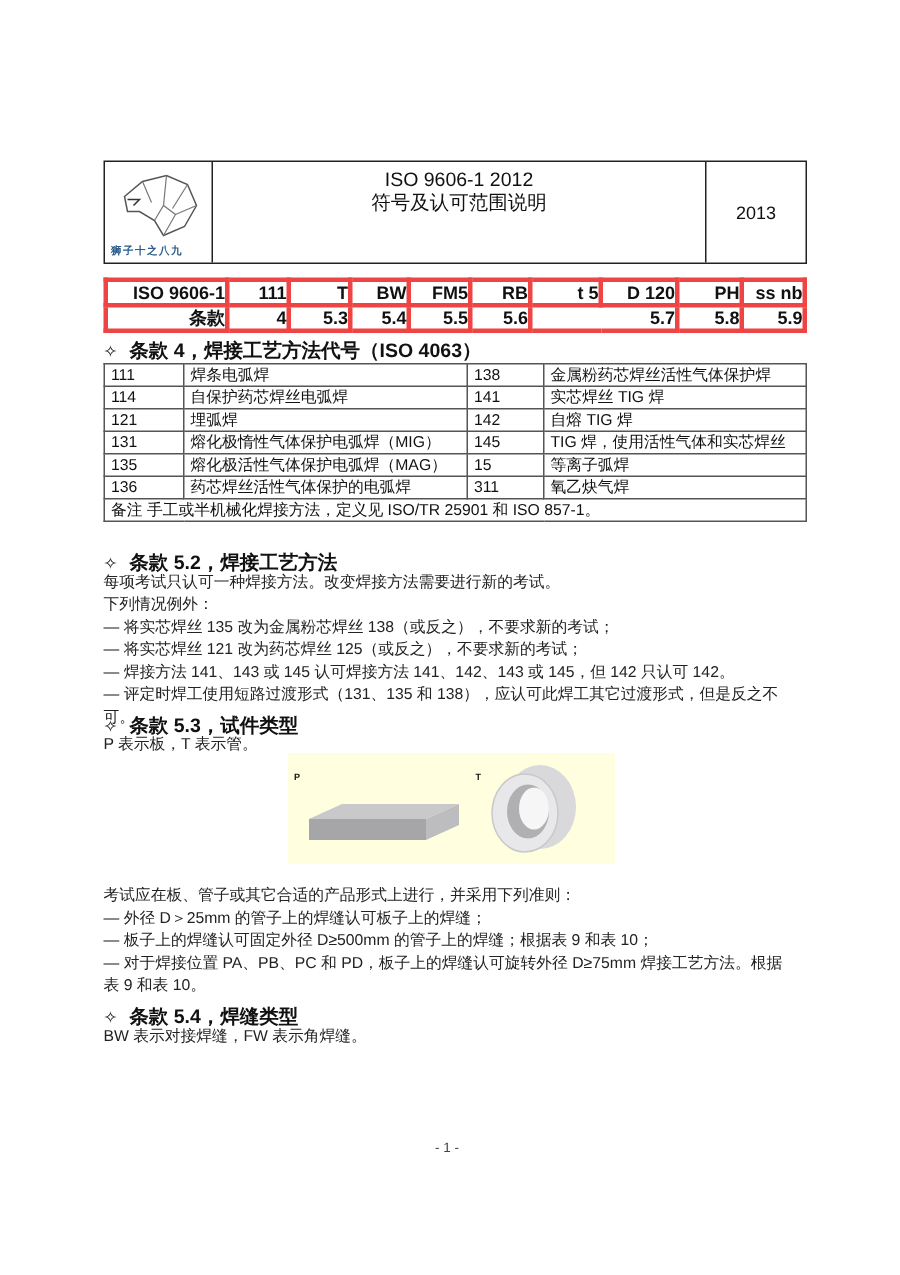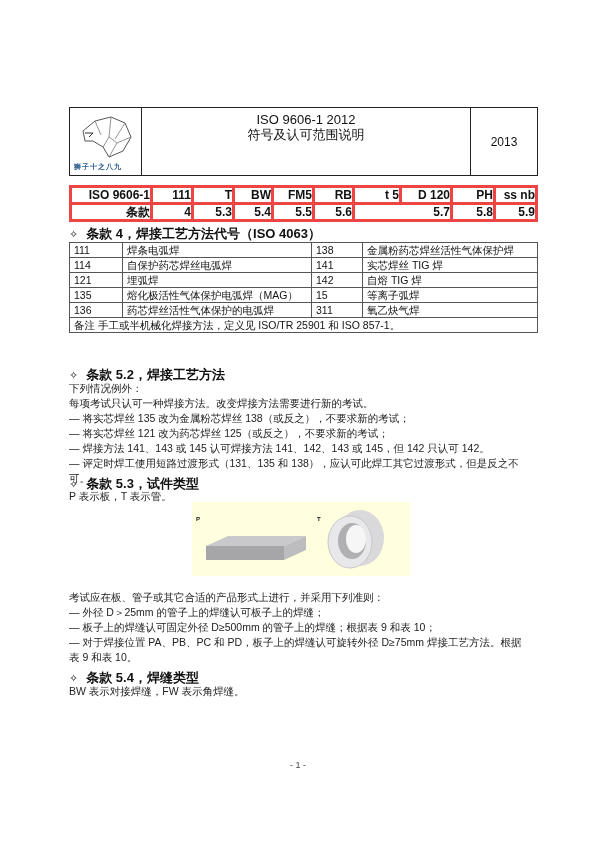--- a/index.html
+++ b/index.html
@@ -89,20 +89,26 @@
         <td>141</td>
         <td>实芯焊丝 TIG 焊</td>
       </tr>
   <tr>
         <td class="c">121</td>
         <td>埋弧焊</td>
         <td>142</td>
         <td>自熔 TIG 焊</td>
       </tr>
   <tr>
+        <td class="c">131</td>
+        <td>熔化极惰性气体保护电弧焊（MIG）</td>
+        <td>145</td>
+        <td>TIG 焊，使用活性气体和实芯焊丝</td>
+      </tr>
+  <tr>
         <td class="c">135</td>
         <td>熔化极活性气体保护电弧焊（MAG）</td>
         <td>15</td>
         <td>等离子弧焊</td>
       </tr>
   <tr>
         <td class="c">136</td>
         <td>药芯焊丝活性气体保护的电弧焊</td>
         <td>311</td>
         <td>氧乙炔气焊</td>
@@ -110,22 +116,22 @@
   <tr>
         <td colspan="4">备注 手工或半机械化焊接方法，定义见 ISO/TR 25901 和 ISO 857-1。</td>
       </tr>
 </tbody>
   </table>
 
 <div class="h" style="top:366px">
   <span class="dia">✧</span><span>条款 5.2，焊接工艺方法</span>
 </div>
 <div class="p" style="top:381px">
+  <div>每项考试只认可一种焊接方法。改变焊接方法需要进行新的考试。</div>
   <div>下列情况例外：</div>
-  <div>每项考试只认可一种焊接方法。改变焊接方法需要进行新的考试。</div>
   <div>— 将实芯焊丝 135 改为金属粉芯焊丝 138（或反之），不要求新的考试；</div>
   <div>— 将实芯焊丝 121 改为药芯焊丝 125（或反之），不要求新的考试；</div>
   <div>— 焊接方法 141、143 或 145 认可焊接方法 141、142、143 或 145，但 142 只认可 142。</div>
   <div>— 评定时焊工使用短路过渡形式（131、135 和 138），应认可此焊工其它过渡形式，但是反之不可。</div>
 </div>
 
 <div class="h" style="top:475px">
   <span class="dia">✧</span><span>条款 5.3，试件类型</span>
 </div>
 <div class="p" style="top:489px">P 表示板，T 表示管。</div>

